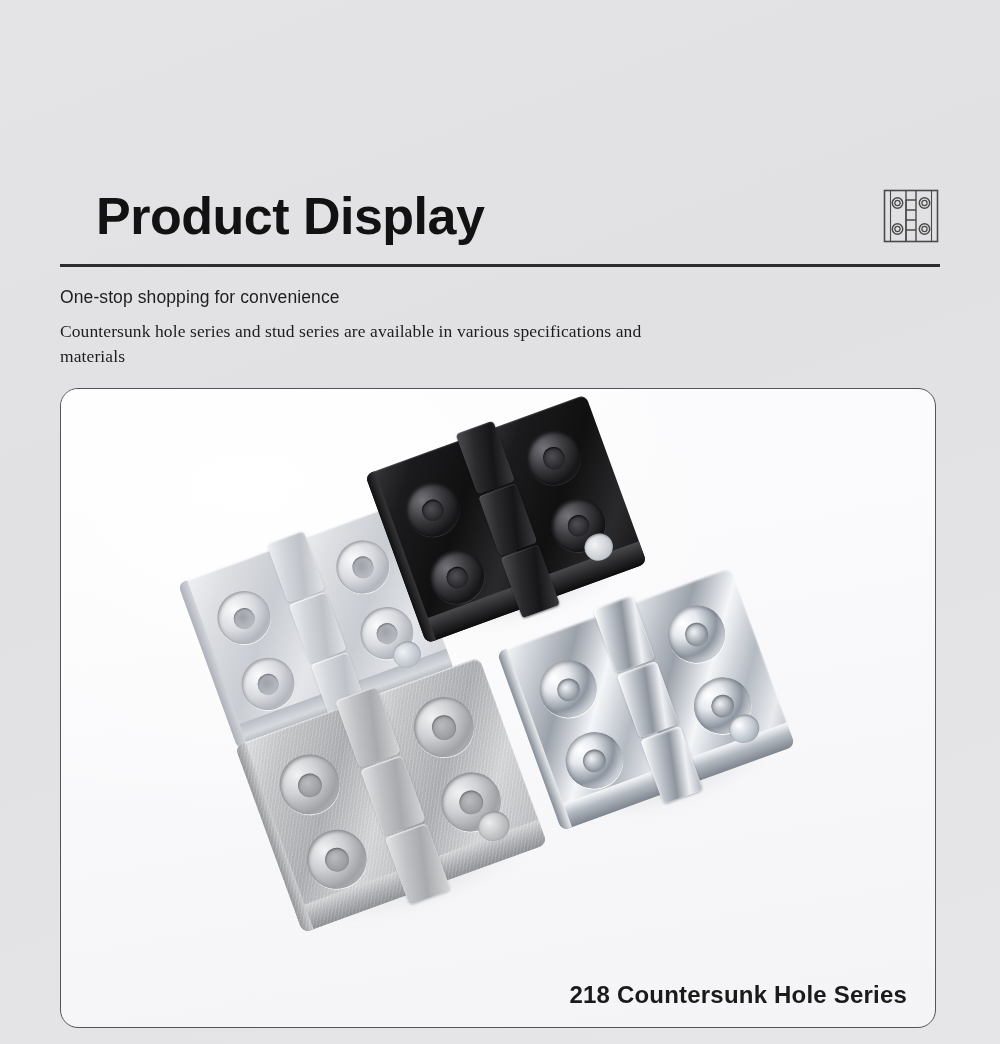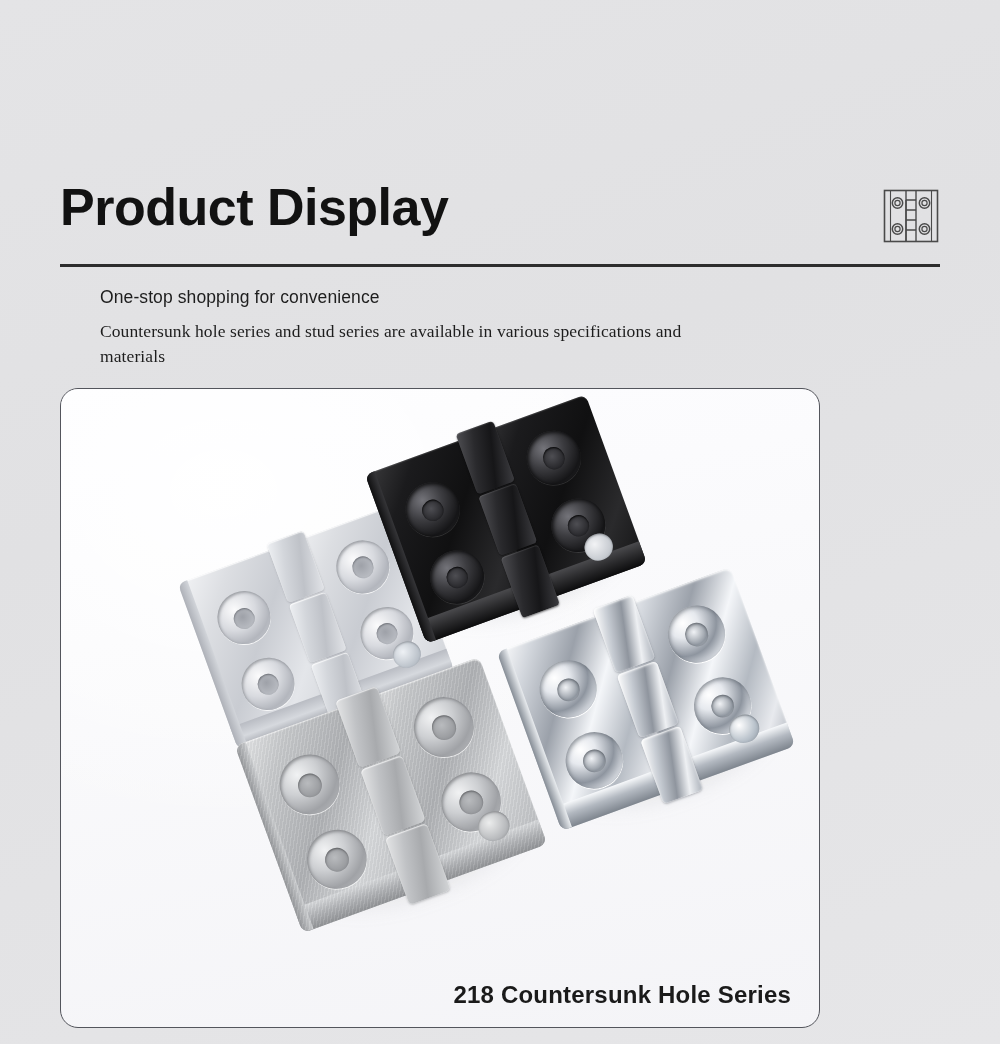--- a/index.html
+++ b/index.html
@@ -14,54 +14,55 @@
 
   .page {
     position:absolute; inset:0;
     background:linear-gradient(160deg,#e4e4e6 0%,#e1e1e3 40%,#e6e6e8 100%);
   }
 
   
   .header { position:absolute; left:60px; top:170px; width:880px; }
 
   .title-row {
-    display:flex; align-items:center;
+    display:flex; align-items:flex-end;
     justify-content:space-between;
+    margin-left:36px;
   }
 
   .page-title {
     font-size:52px; font-weight:bold; color:#121212;
     letter-spacing:-0.5px; line-height:1.08;
     white-space:nowrap;
   }
 
   
   .logo { width:58px; height:56px; margin-top:18px; flex:0 0 auto; }
 
   .rule {
     margin-top:20px; height:3px; width:880px;
     background:#2d2d2d;
   }
 
-  .subtitle-block { margin-top:17px;margin-left:40px; }
+  .subtitle-block { margin-top:17px; }
   .sub-line-1 {
     font-size:17.5px; color:#1d1d1d; line-height:1.55;
     letter-spacing:0.1px;
   }
   .sub-line-2 {
     font-size:17.5px; color:#1d1d1d; line-height:1.42;
     letter-spacing:0.1px; margin-top:8px;
     max-width:650px;
     font-family:Liberation Serif, serif;
   }
 
   
   .panel {
     position:absolute; left:60px; top:388px;
-    width:760px; height:640px;
+    width:876px; height:640px;
     background:linear-gradient(170deg,#fdfdff 0%,#f9f9fb 45%,#f4f4f7 100%);
     border:1.4px solid #53555c;
     border-radius:18px;
     overflow:hidden;
     text-align:center;
   }
 
   .panel-inner-light {
     position:absolute; left:-10%; top:-20%;
     width:90%; height:90%;

